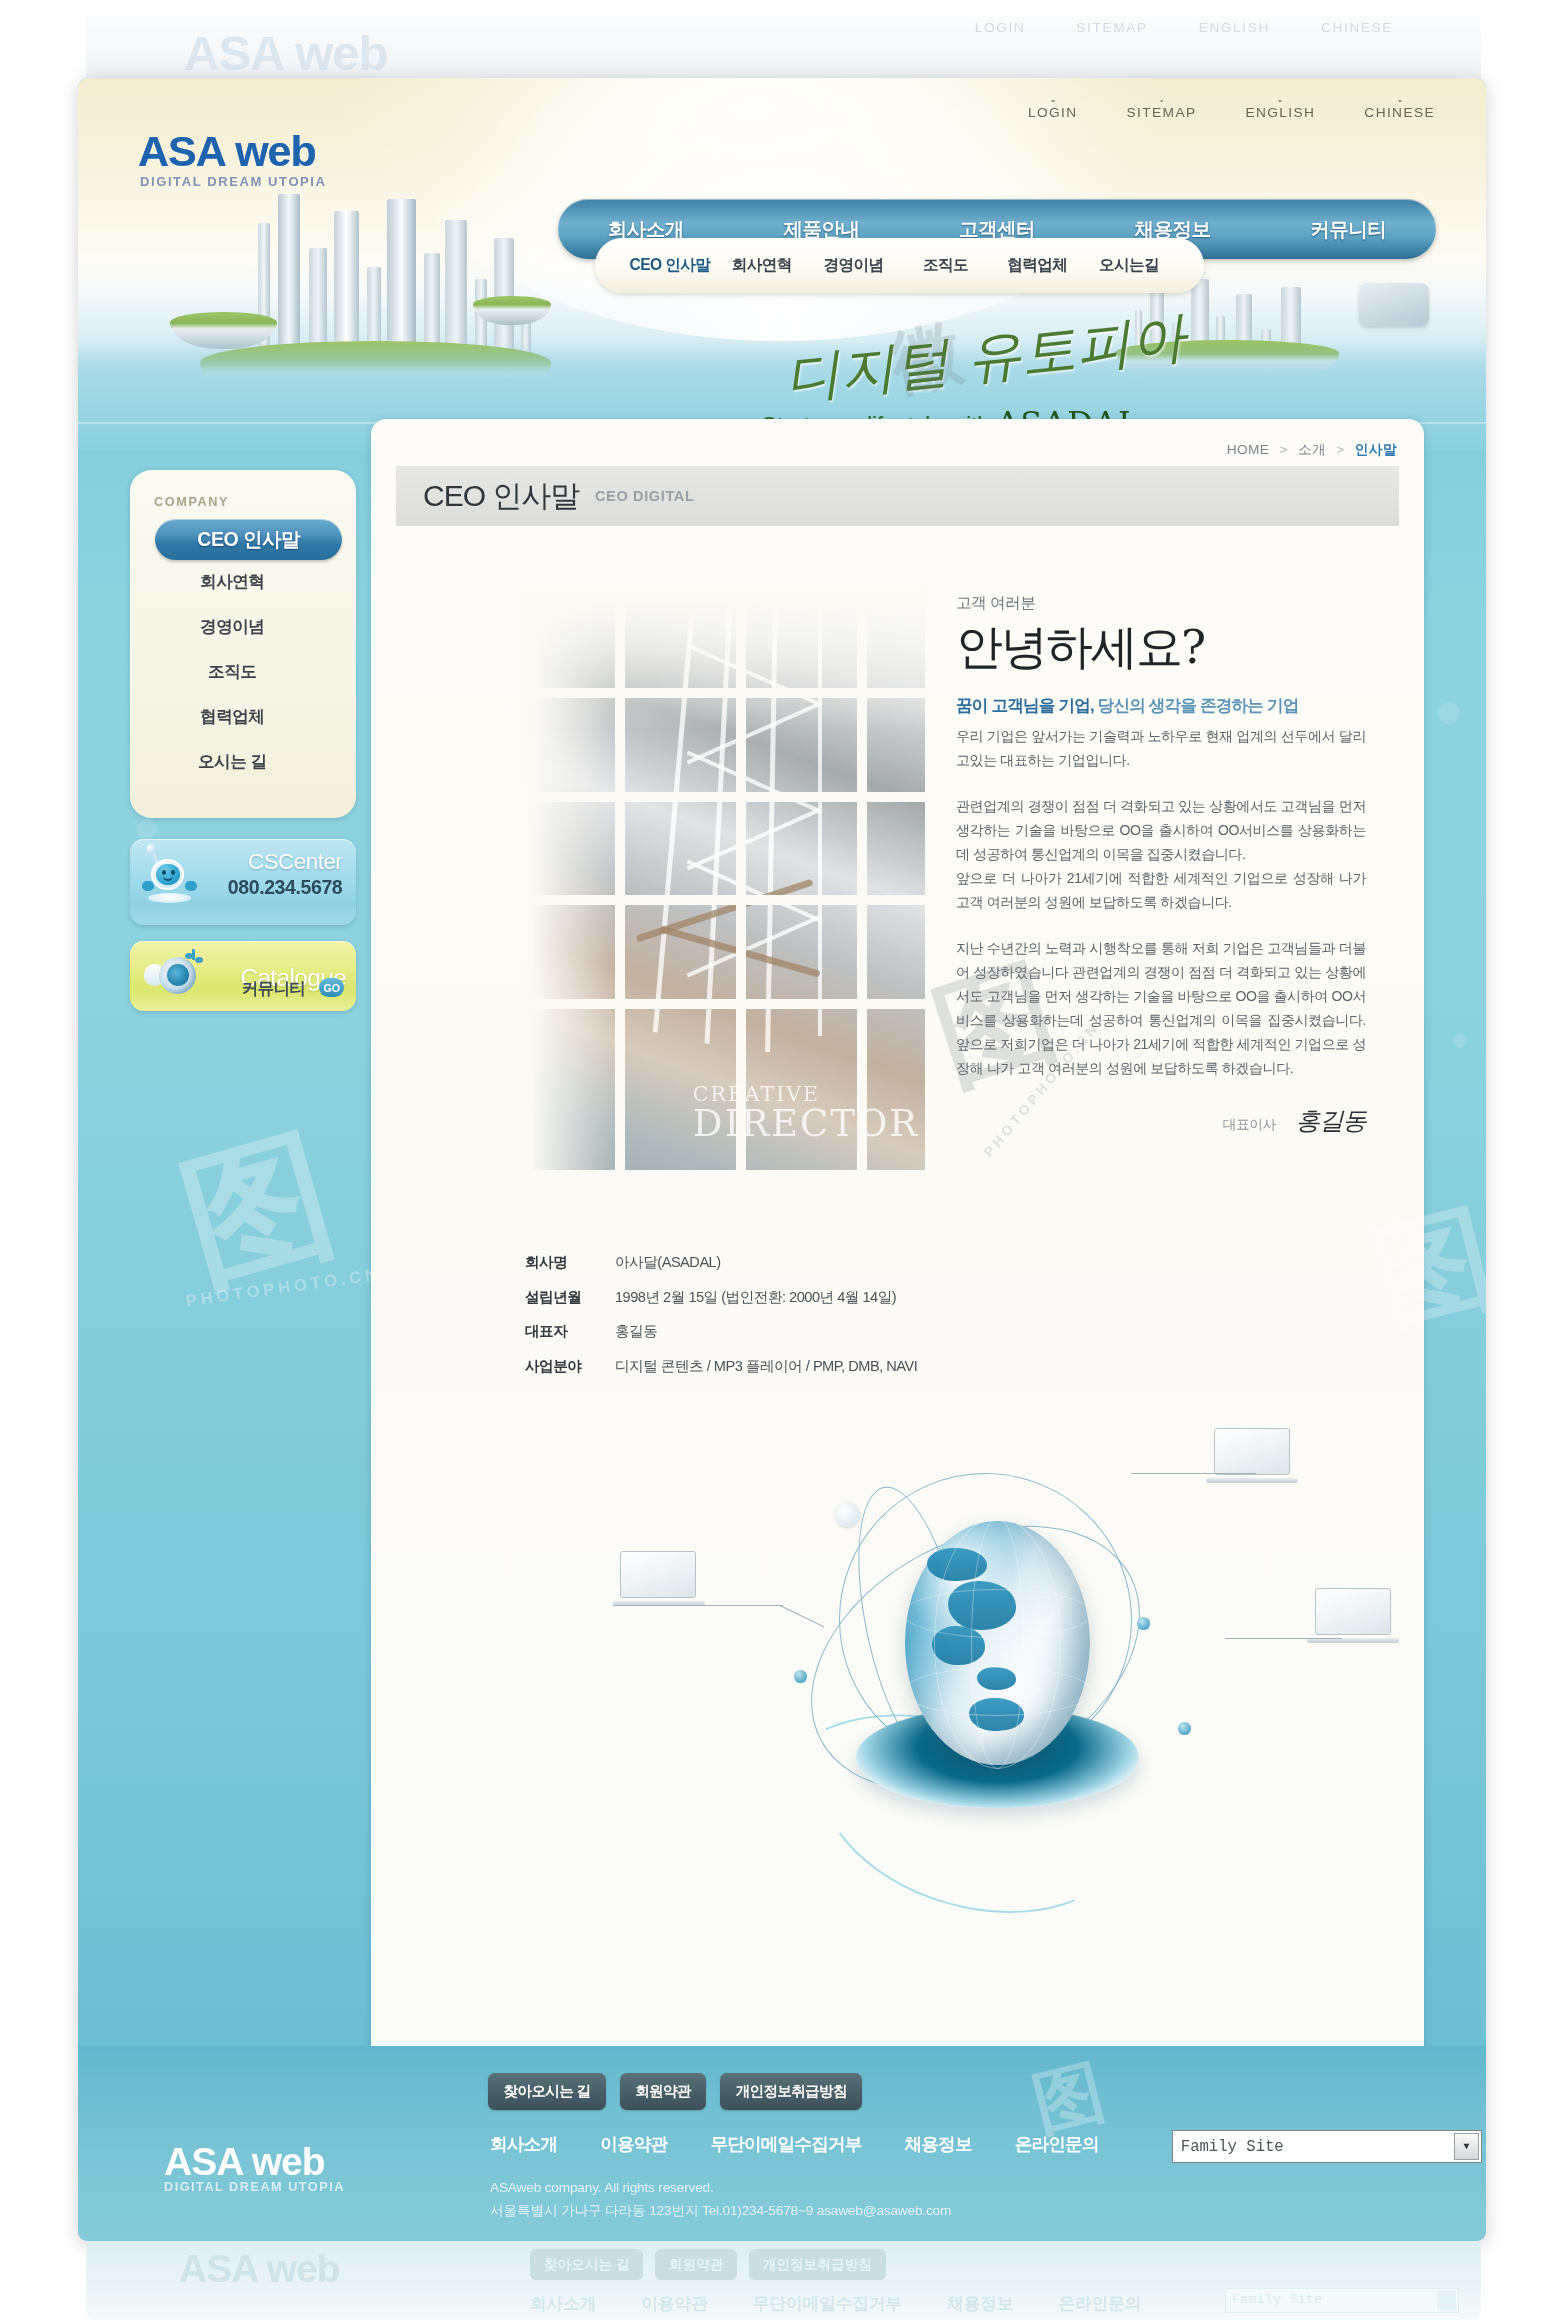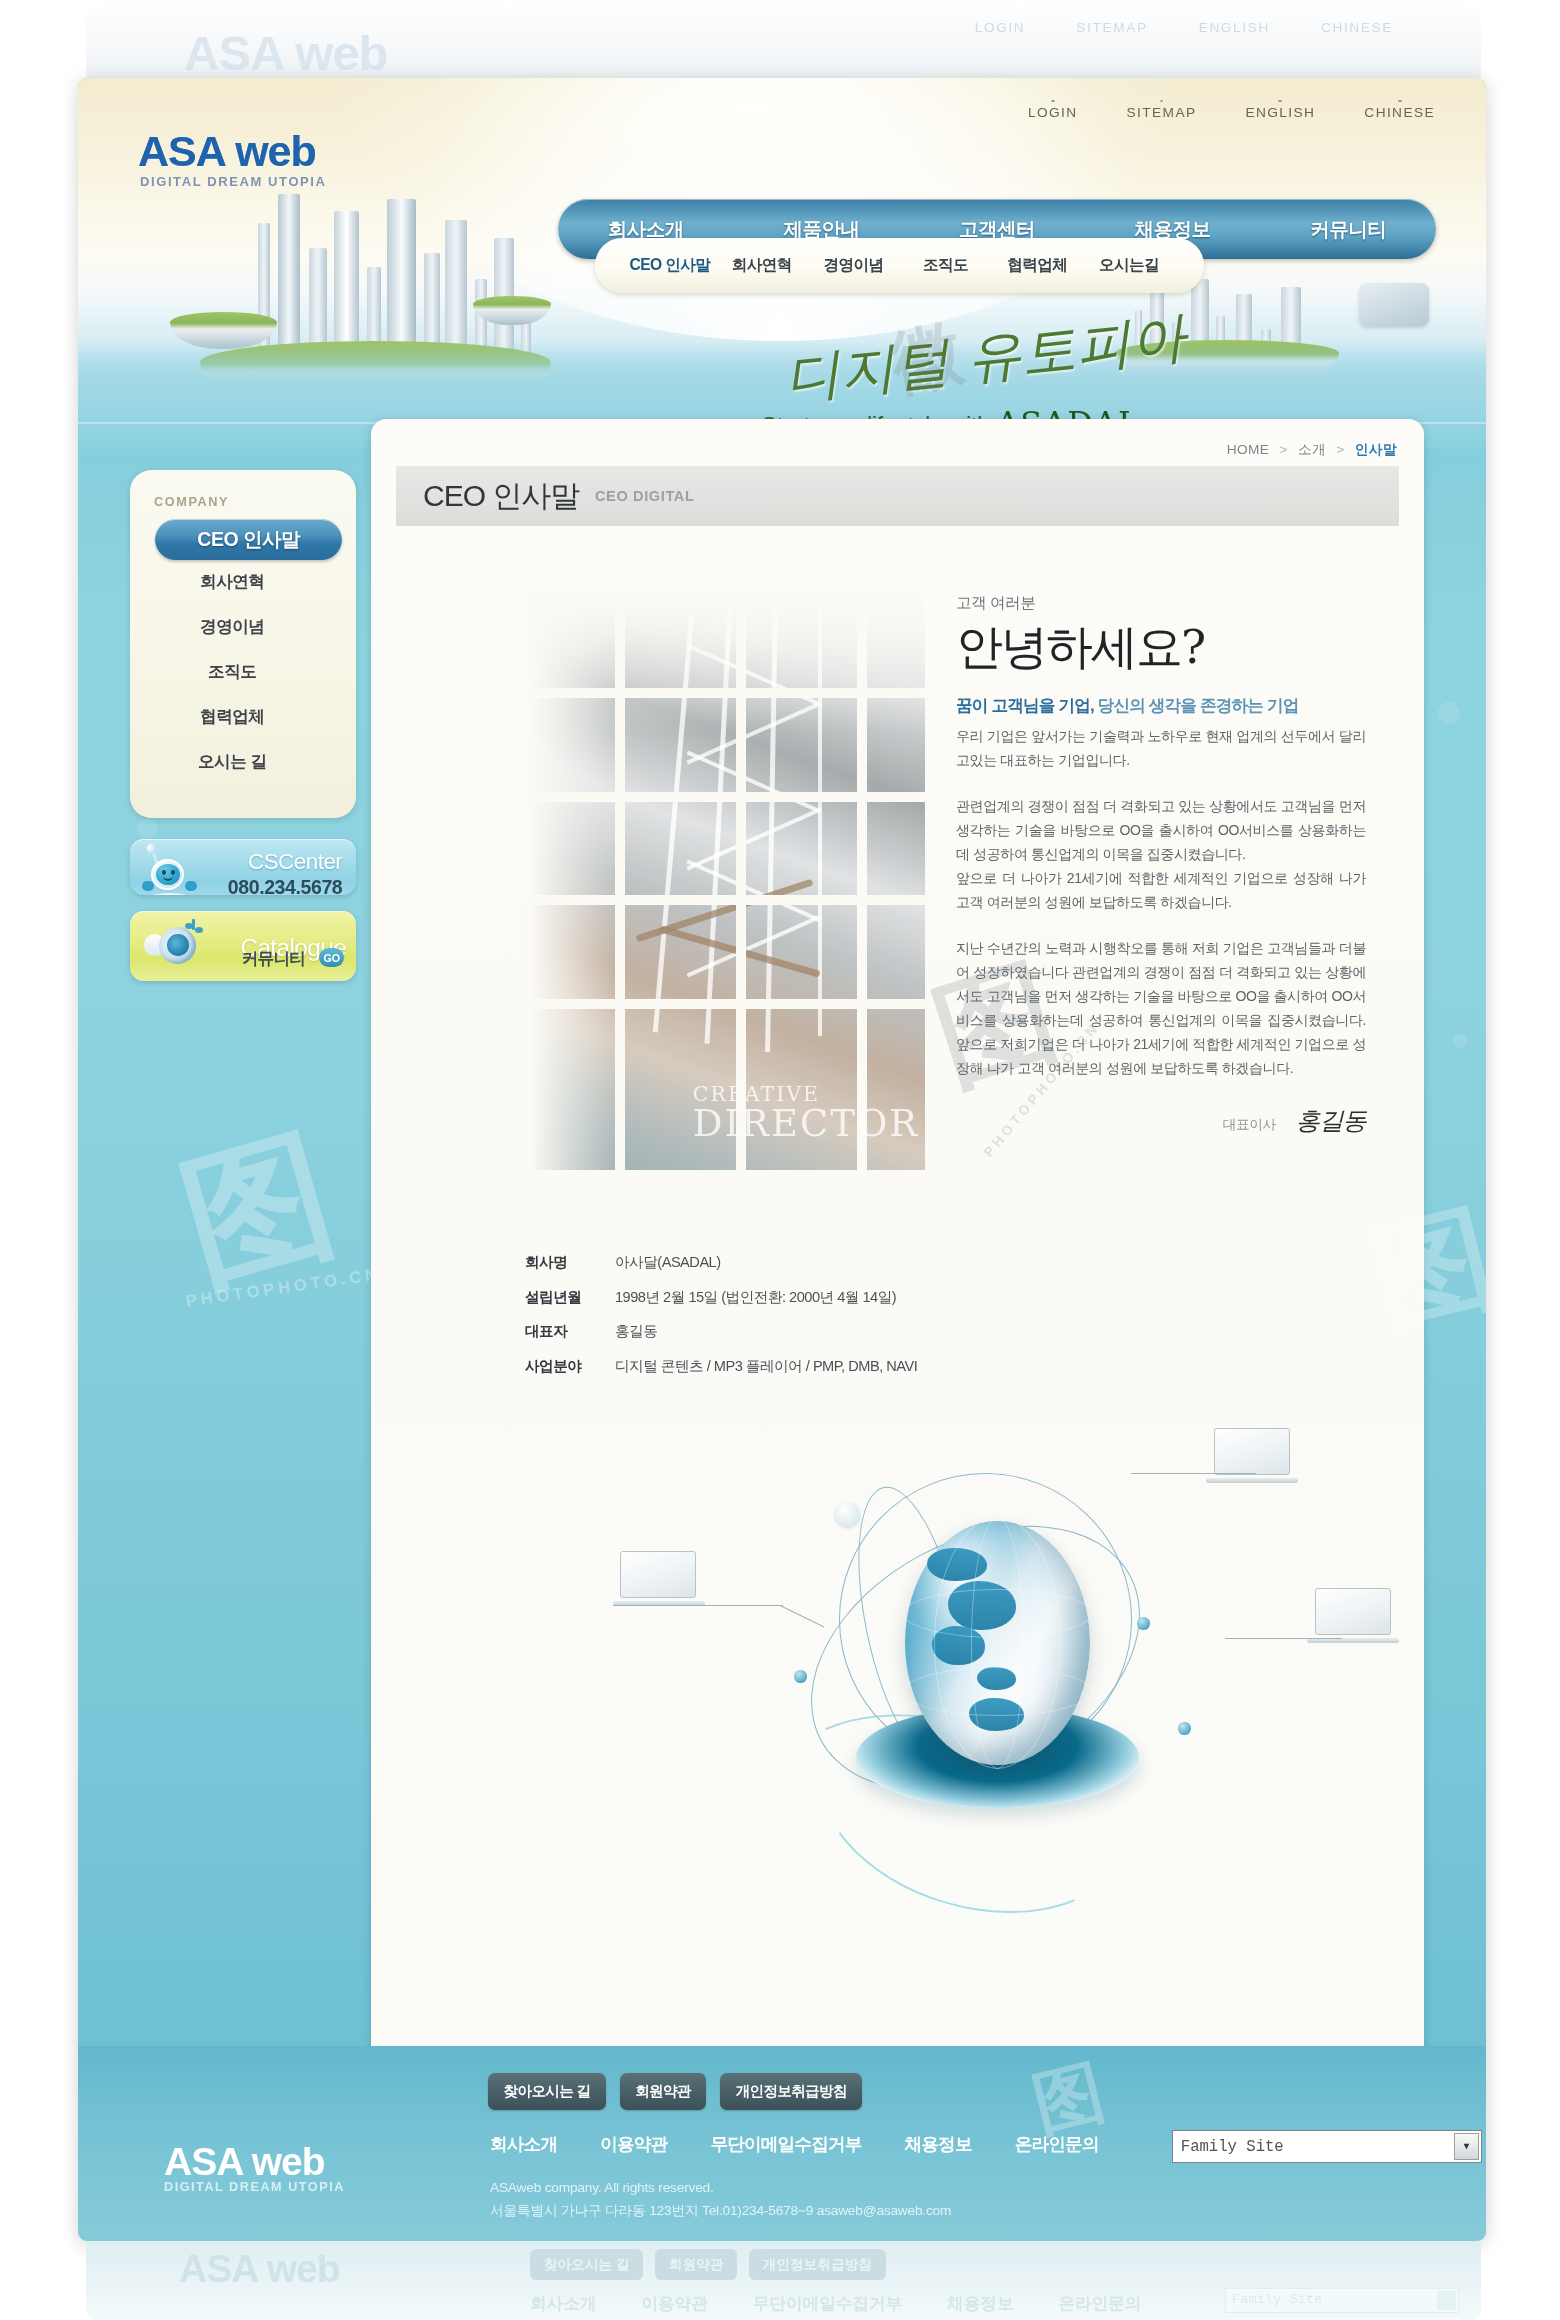--- a/index.html
+++ b/index.html
@@ -198,21 +198,21 @@
   }
   .side-item {
     height: 45px; display: flex; align-items: center; justify-content: center;
     padding-right: 21.5px;
     font-size: 16.6px; font-weight: bold; color: #3d4349; cursor: pointer;
     letter-spacing: -0.5px;
   }
 
   
   .cs-card {
-    margin-top: 21.5px; height: 56px; border-radius: 13.7px;
+    margin-top: 21.5px; height: 86px; border-radius: 13.7px;
     background: linear-gradient(180deg,#bfe7f2 0%,#a5dcec 40%,#8fd2e5 75%,#9fd9ea 100%);
     box-shadow: inset 0 1px 0 rgba(255,255,255,.6), 0 2px 4.9px rgba(20,70,90,.2);
     position: relative; overflow: hidden; cursor: pointer;
   }
   .cs-title {
     position: absolute; right: 13.7px; top: 9.8px; color: #ffffff;
     font-size: 22.4px; letter-spacing: -0.5px; text-shadow: 0 1px 2px rgba(30,90,110,.4);
   }
   .cs-phone {
     position: absolute; right: 13.7px; top: 37px; color: #2b4c5c;

